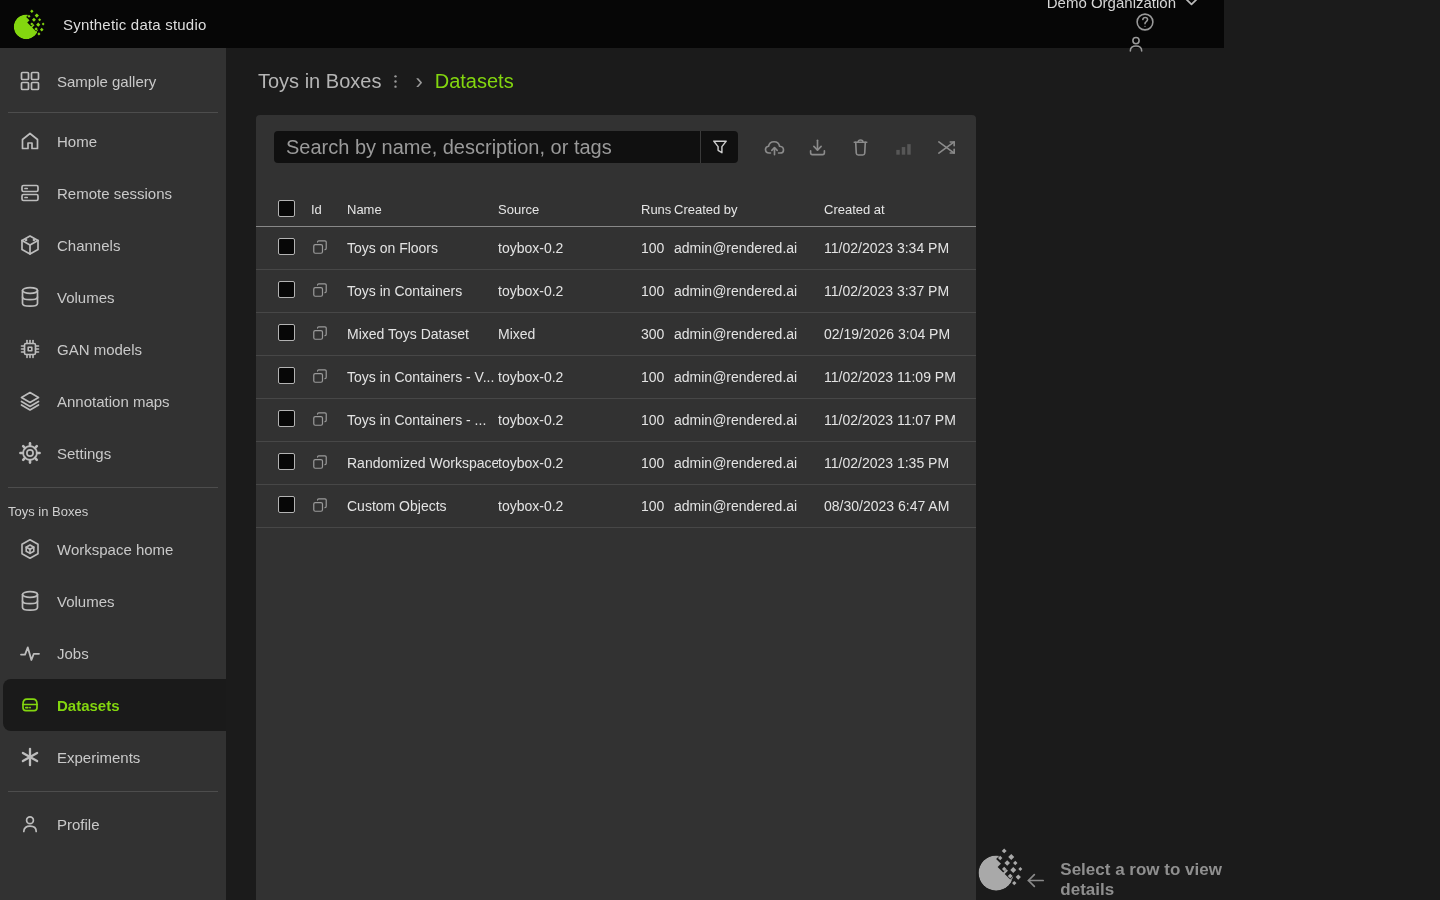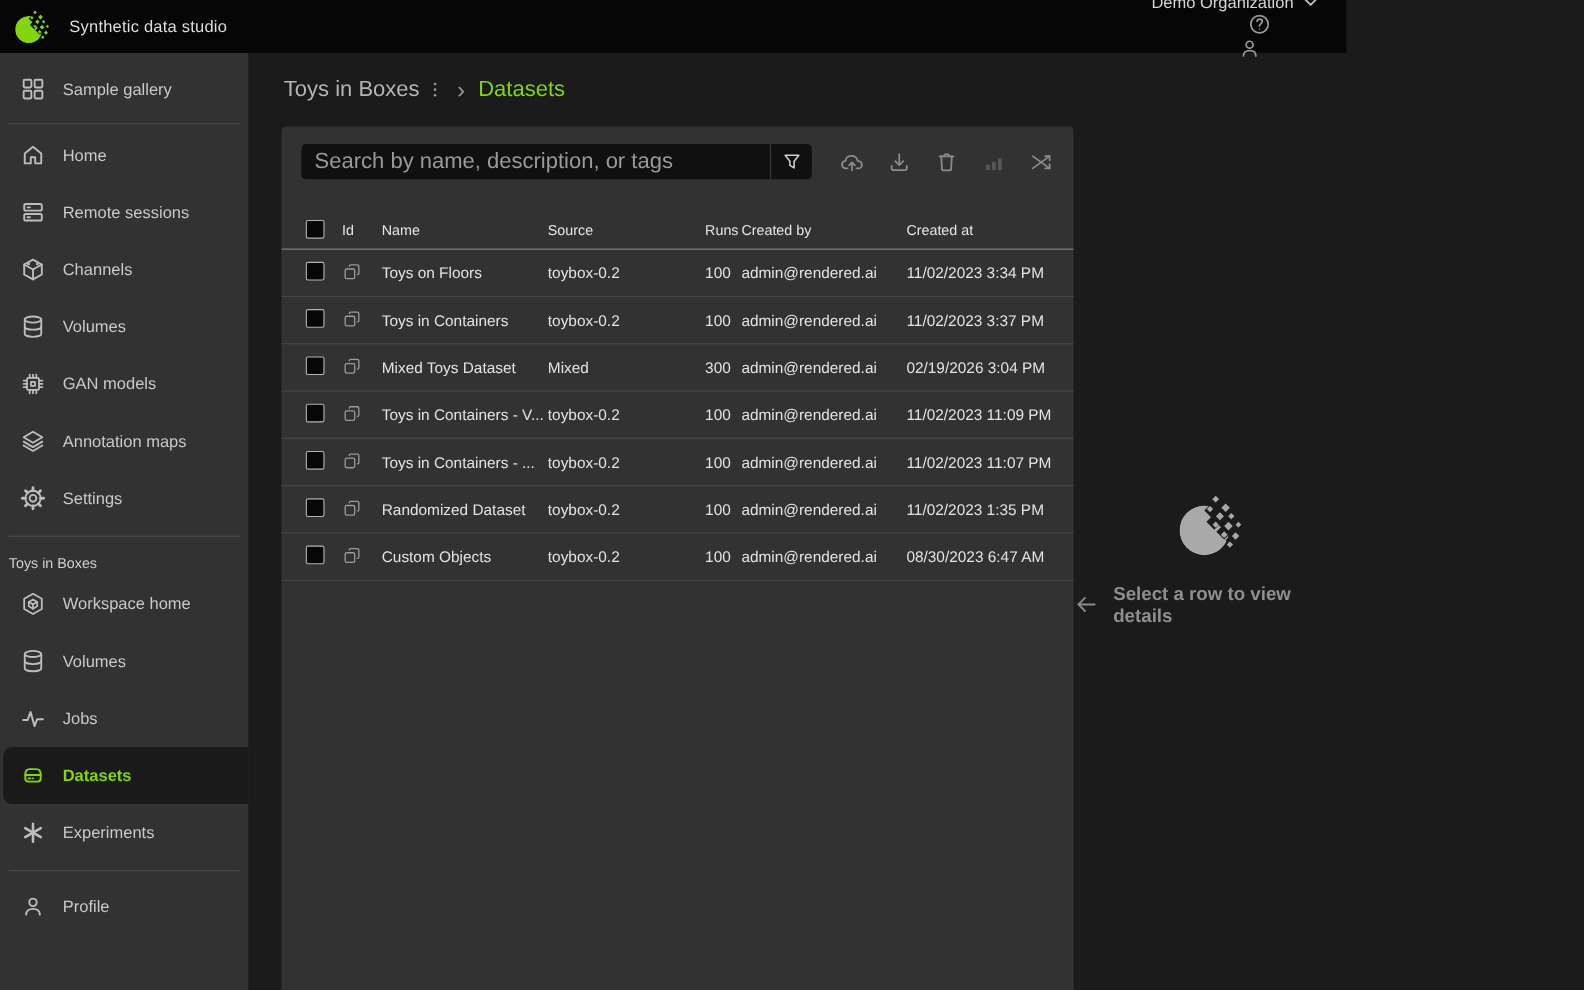--- a/index.html
+++ b/index.html
@@ -76,21 +76,21 @@
   .trow{display:grid;grid-template-columns:33px 36px 151px 143px 33px 150px 1fr;align-items:center;padding:0 16px 0 22px;border-bottom:1px solid var(--sep);}
   .trow.head{height:34px;border-bottom:1px solid #888;color:#e5e5e5;font-size:13px;}
   .trow.body{min-height:43px;font-size:14px;color:var(--txt);cursor:pointer;}
   .cell{padding-right:8px;}
   .cell.name{white-space:nowrap;overflow:hidden;}
   .cell.date{max-width:132px;line-height:20px;padding:5px 0;}
   .cb{width:17px;height:17px;border:1.5px solid #b3b3b3;border-radius:2px;background:#070707;display:inline-block;cursor:pointer;}
   .copy-btn{width:18px;height:18px;color:#9a9a9a;cursor:pointer;}
 
   
-  .details{flex:1;display:flex;flex-direction:column;align-items:center;justify-content:center;}
+  .details{flex:1;display:flex;align-items:flex-end;justify-content:center;}
   .wm-logo{width:62px;height:62px;color:var(--watermark);}
   .details-hint{margin-top:22px;display:flex;align-items:center;gap:13px;}
   .details-hint .ic{width:23px;height:23px;color:#8a8a8a;}
   .hint-text{font-size:17px;font-weight:700;color:#8f8f8f;}
 </style>
 </head>
 <body>
 
 <svg class="defs" aria-hidden="true">
   <defs>
@@ -570,21 +570,21 @@
                 <span class="cell">100</span>
                 <span class="cell">admin@rendered.ai</span>
                 <span class="cell date">11/02/2023 11:07 PM</span>
               </div>
 
               <div class="trow body">
                 <span><span class="cb"></span></span>
                 <span><svg class="copy-btn">
                     <use href="#i-copy"></use>
                   </svg></span>
-                <span class="cell name">Randomized Dataset</span>
+                <span class="cell name">Randomized Workspace</span>
                 <span class="cell">toybox-0.2</span>
                 <span class="cell">100</span>
                 <span class="cell">admin@rendered.ai</span>
                 <span class="cell date">11/02/2023 1:35 PM</span>
               </div>
 
               <div class="trow body">
                 <span><span class="cb"></span></span>
                 <span><svg class="copy-btn">
                     <use href="#i-copy"></use>

